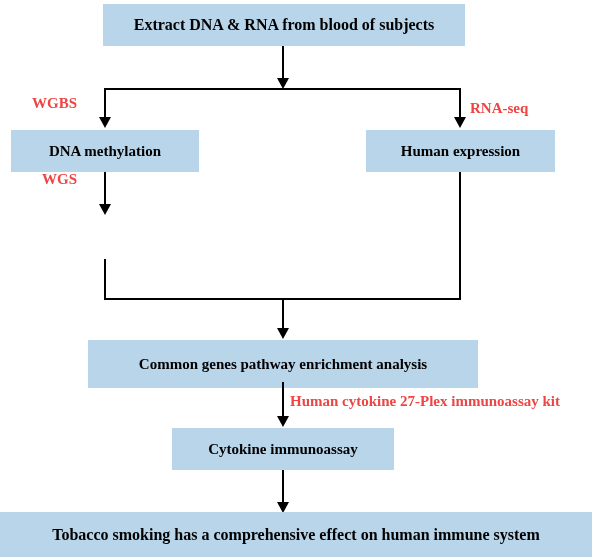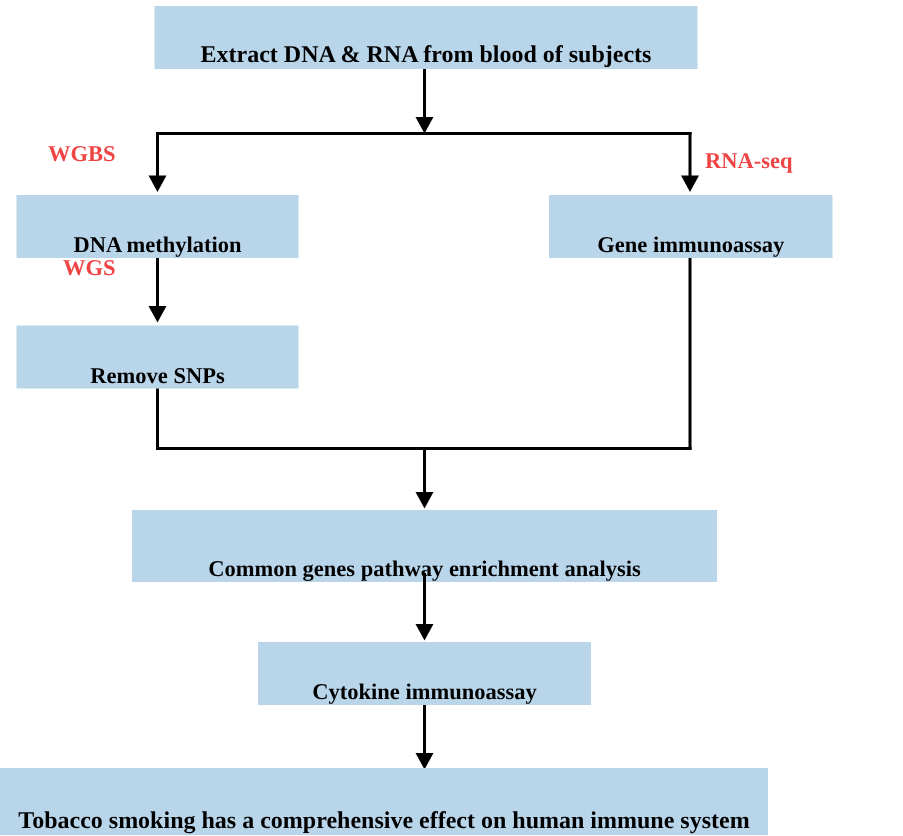--- a/index.html
+++ b/index.html
@@ -12,21 +12,21 @@
     width: 602px;
     height: 557px;
     background: #ffffff;
     font-family: "Liberation Serif", "DejaVu Serif", serif;
     overflow: hidden;
   }
   .node {
     position: absolute;
     background: #b9d5ea;
     display: flex;
-    align-items: flex-end;
+    align-items: center;
     justify-content: center;
     text-align: center;
     font-weight: bold;
     color: #000000;
     line-height: 1.1;
     box-sizing: border-box;
   }
   .edge-label {
     position: absolute;
     font-weight: bold;
@@ -75,46 +75,44 @@
   <div class="edge-label" style="left:470px; top:101px; font-size:15px;">RNA-seq</div>
 
   <div class="node" style="left:11px; top:130px; width:188px; height:42px; font-size:15px;">
     <span>DNA methylation</span>
   </div>
 
   <div class="vline" style="left:104px; top:172px; height:34px;"></div>
   <div class="arrowhead" style="left:99px; top:204px;"></div>
   <div class="edge-label" style="left:42px; top:172px; font-size:15px;">WGS</div>
 
-  <div class="node" style="left:11px; top:217px; width:188px; height:42px; font-size:15px;">
-    <span>Remove SNPs</span>
-  </div>
 
   <div class="node" style="left:366px; top:130px; width:189px; height:42px; font-size:15px;">
-    <span>Gene immunoassay</span>
+    <span>Human expression</span>
   </div>
 
   <div class="vline" style="left:104px; top:259px; height:41px;"></div>
   <div class="vline" style="left:459px; top:172px; height:128px;"></div>
   <div class="hline" style="left:104px; top:298px; width:357px;"></div>
 
   <div class="vline" style="left:282px; top:298px; height:32px;"></div>
   <div class="arrowhead" style="left:277px; top:328px;"></div>
 
   <div class="node" style="left:88px; top:340px; width:390px; height:48px; font-size:15px;">
     <span>Common genes pathway enrichment analysis</span>
   </div>
 
   <div class="vline" style="left:282px; top:382px; height:36px;"></div>
   <div class="arrowhead" style="left:277px; top:416px;"></div>
+  <div class="edge-label" style="left:290px; top:394px; font-size:15px;">Human cytokine 27-Plex immunoassay kit</div>
 
   <div class="node" style="left:172px; top:428px; width:222px; height:42px; font-size:15px;">
     <span>Cytokine immunoassay</span>
   </div>
 
   <div class="vline" style="left:282px; top:470px; height:34px;"></div>
   <div class="arrowhead" style="left:277px; top:502px;"></div>
 
-  <div class="node" style="left:0px; top:512px; width:512px; height:45px; font-size:16px;">
+  <div class="node" style="left:0px; top:512px; width:592px; height:45px; font-size:16px;">
     <span>Tobacco smoking has a comprehensive effect on human immune system</span>
   </div>
 
 </div>
 
 </body></html>

